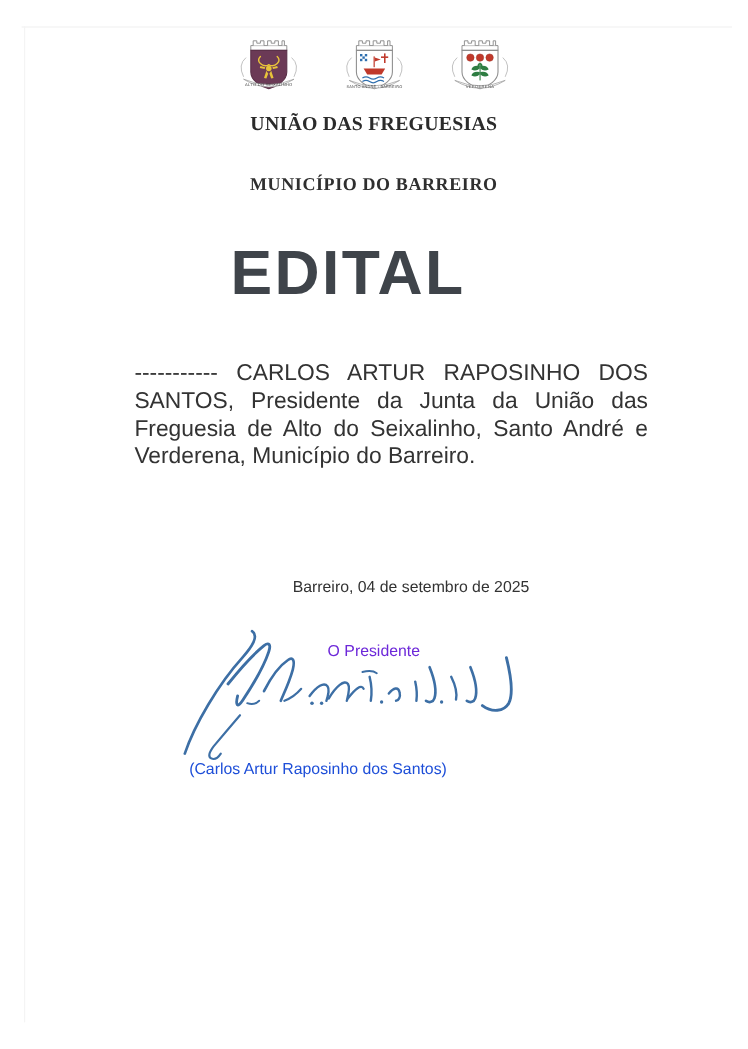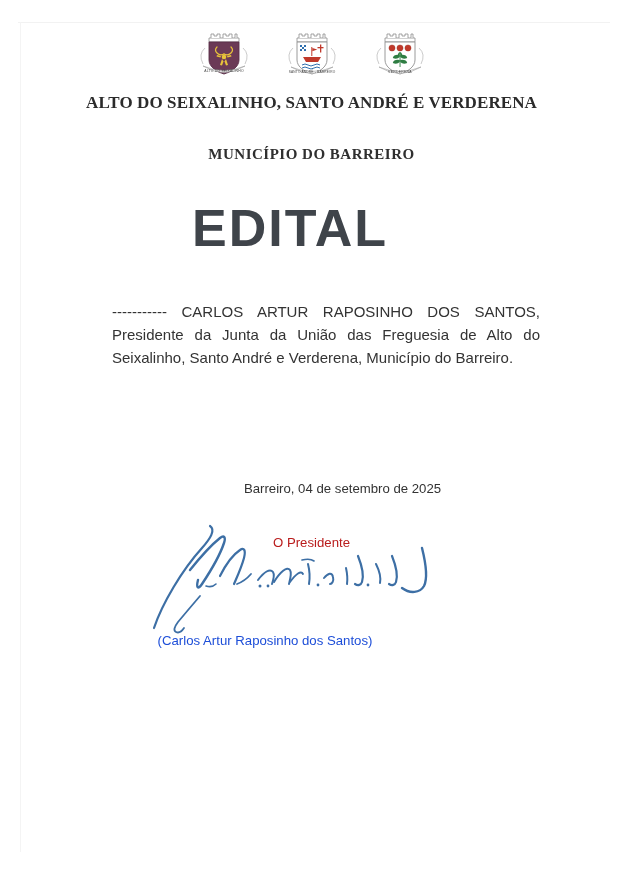--- a/index.html
+++ b/index.html
@@ -88,21 +88,21 @@
   }
 
   
   .body-block {
     position: absolute;
     left: 112px; top: 300px;
     width: 428px;
   }
   .para {
     font-family: "Liberation Sans", sans-serif;
-    font-size: 15px;
+    font-size: 19px;
     line-height: 23px;
     color: #333333;
     text-align: justify;
     margin: 0 0 19px 0;
   }
   .para:last-child { margin-bottom: 0; }
 
   .date-line {
     position: absolute;
     left: 0; top: 481px;
@@ -115,21 +115,21 @@
   }
 
   
   .sig-title {
     position: absolute;
     left: 0; top: 535px;
     width: 623px;
     text-align: center;
     font-family: "Liberation Sans", sans-serif;
     font-size: 13.2px;
-    color: #b91c1c;
+    color: #6d28d9;
   }
   .sig-ink {
     position: absolute;
     left: 140px; top: 524px;
     width: 330px;
     height: 115px;
     pointer-events: none;
   }
   .sig-name {
     position: absolute;
@@ -246,21 +246,21 @@
       <text x="33" y="47" font-family="'Liberation Sans',sans-serif" font-size="3.4" fill="#444" text-anchor="middle" letter-spacing="0.3">VERDERENA</text>
       <g stroke="#b5b5b5" stroke-width="0.7" fill="none">
         <path d="M14 22 q-7 6 -2 16"></path>
         <path d="M52 22 q7 6 2 16"></path>
       </g>
     </svg>
 
   </div>
 
   <div class="org-title">
-    <div class="line2">ALTO DO SEIXALINHO, SANTO ANDRÉ E VERDERENA</div>
+    <div>UNIÃO DAS FREGUESIAS</div>
   </div>
 
   <div class="municipality">MUNICÍPIO DO BARREIRO</div>
 
   <div class="doc-type">EDITAL</div>
 
   <div class="body-block">
     <p class="para">----------- CARLOS ARTUR RAPOSINHO DOS SANTOS,  Presidente da Junta da União das Freguesia de Alto do Seixalinho, Santo André e Verderena, Município do Barreiro.</p>
   </div>
 

